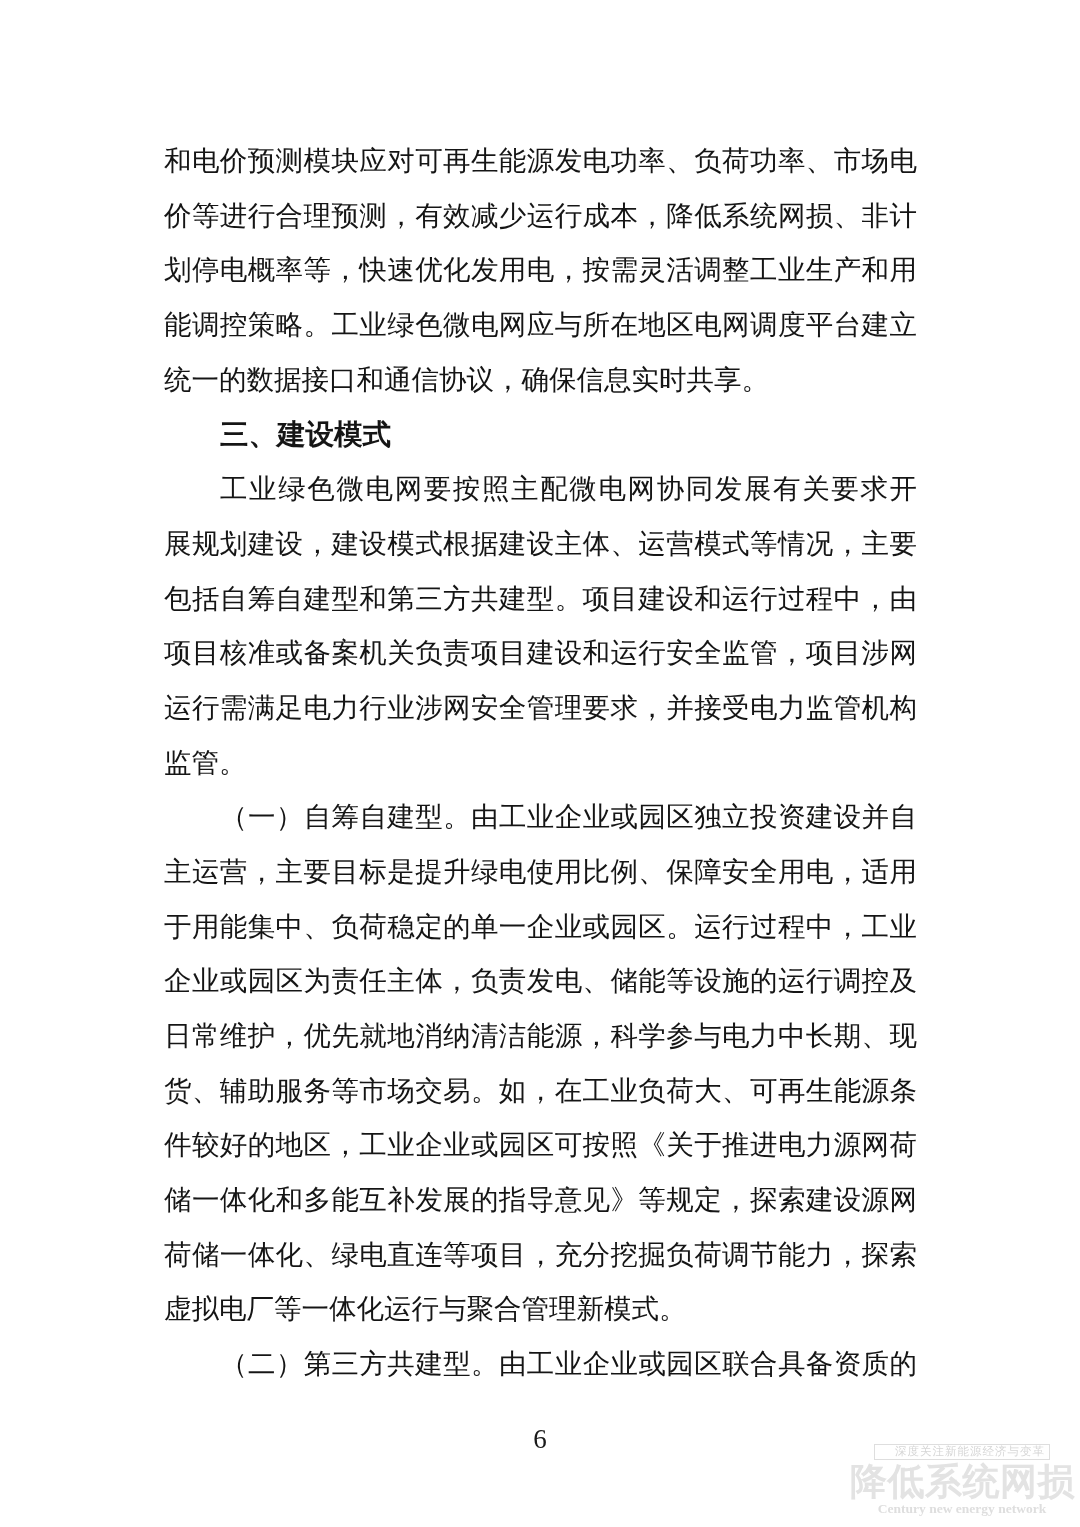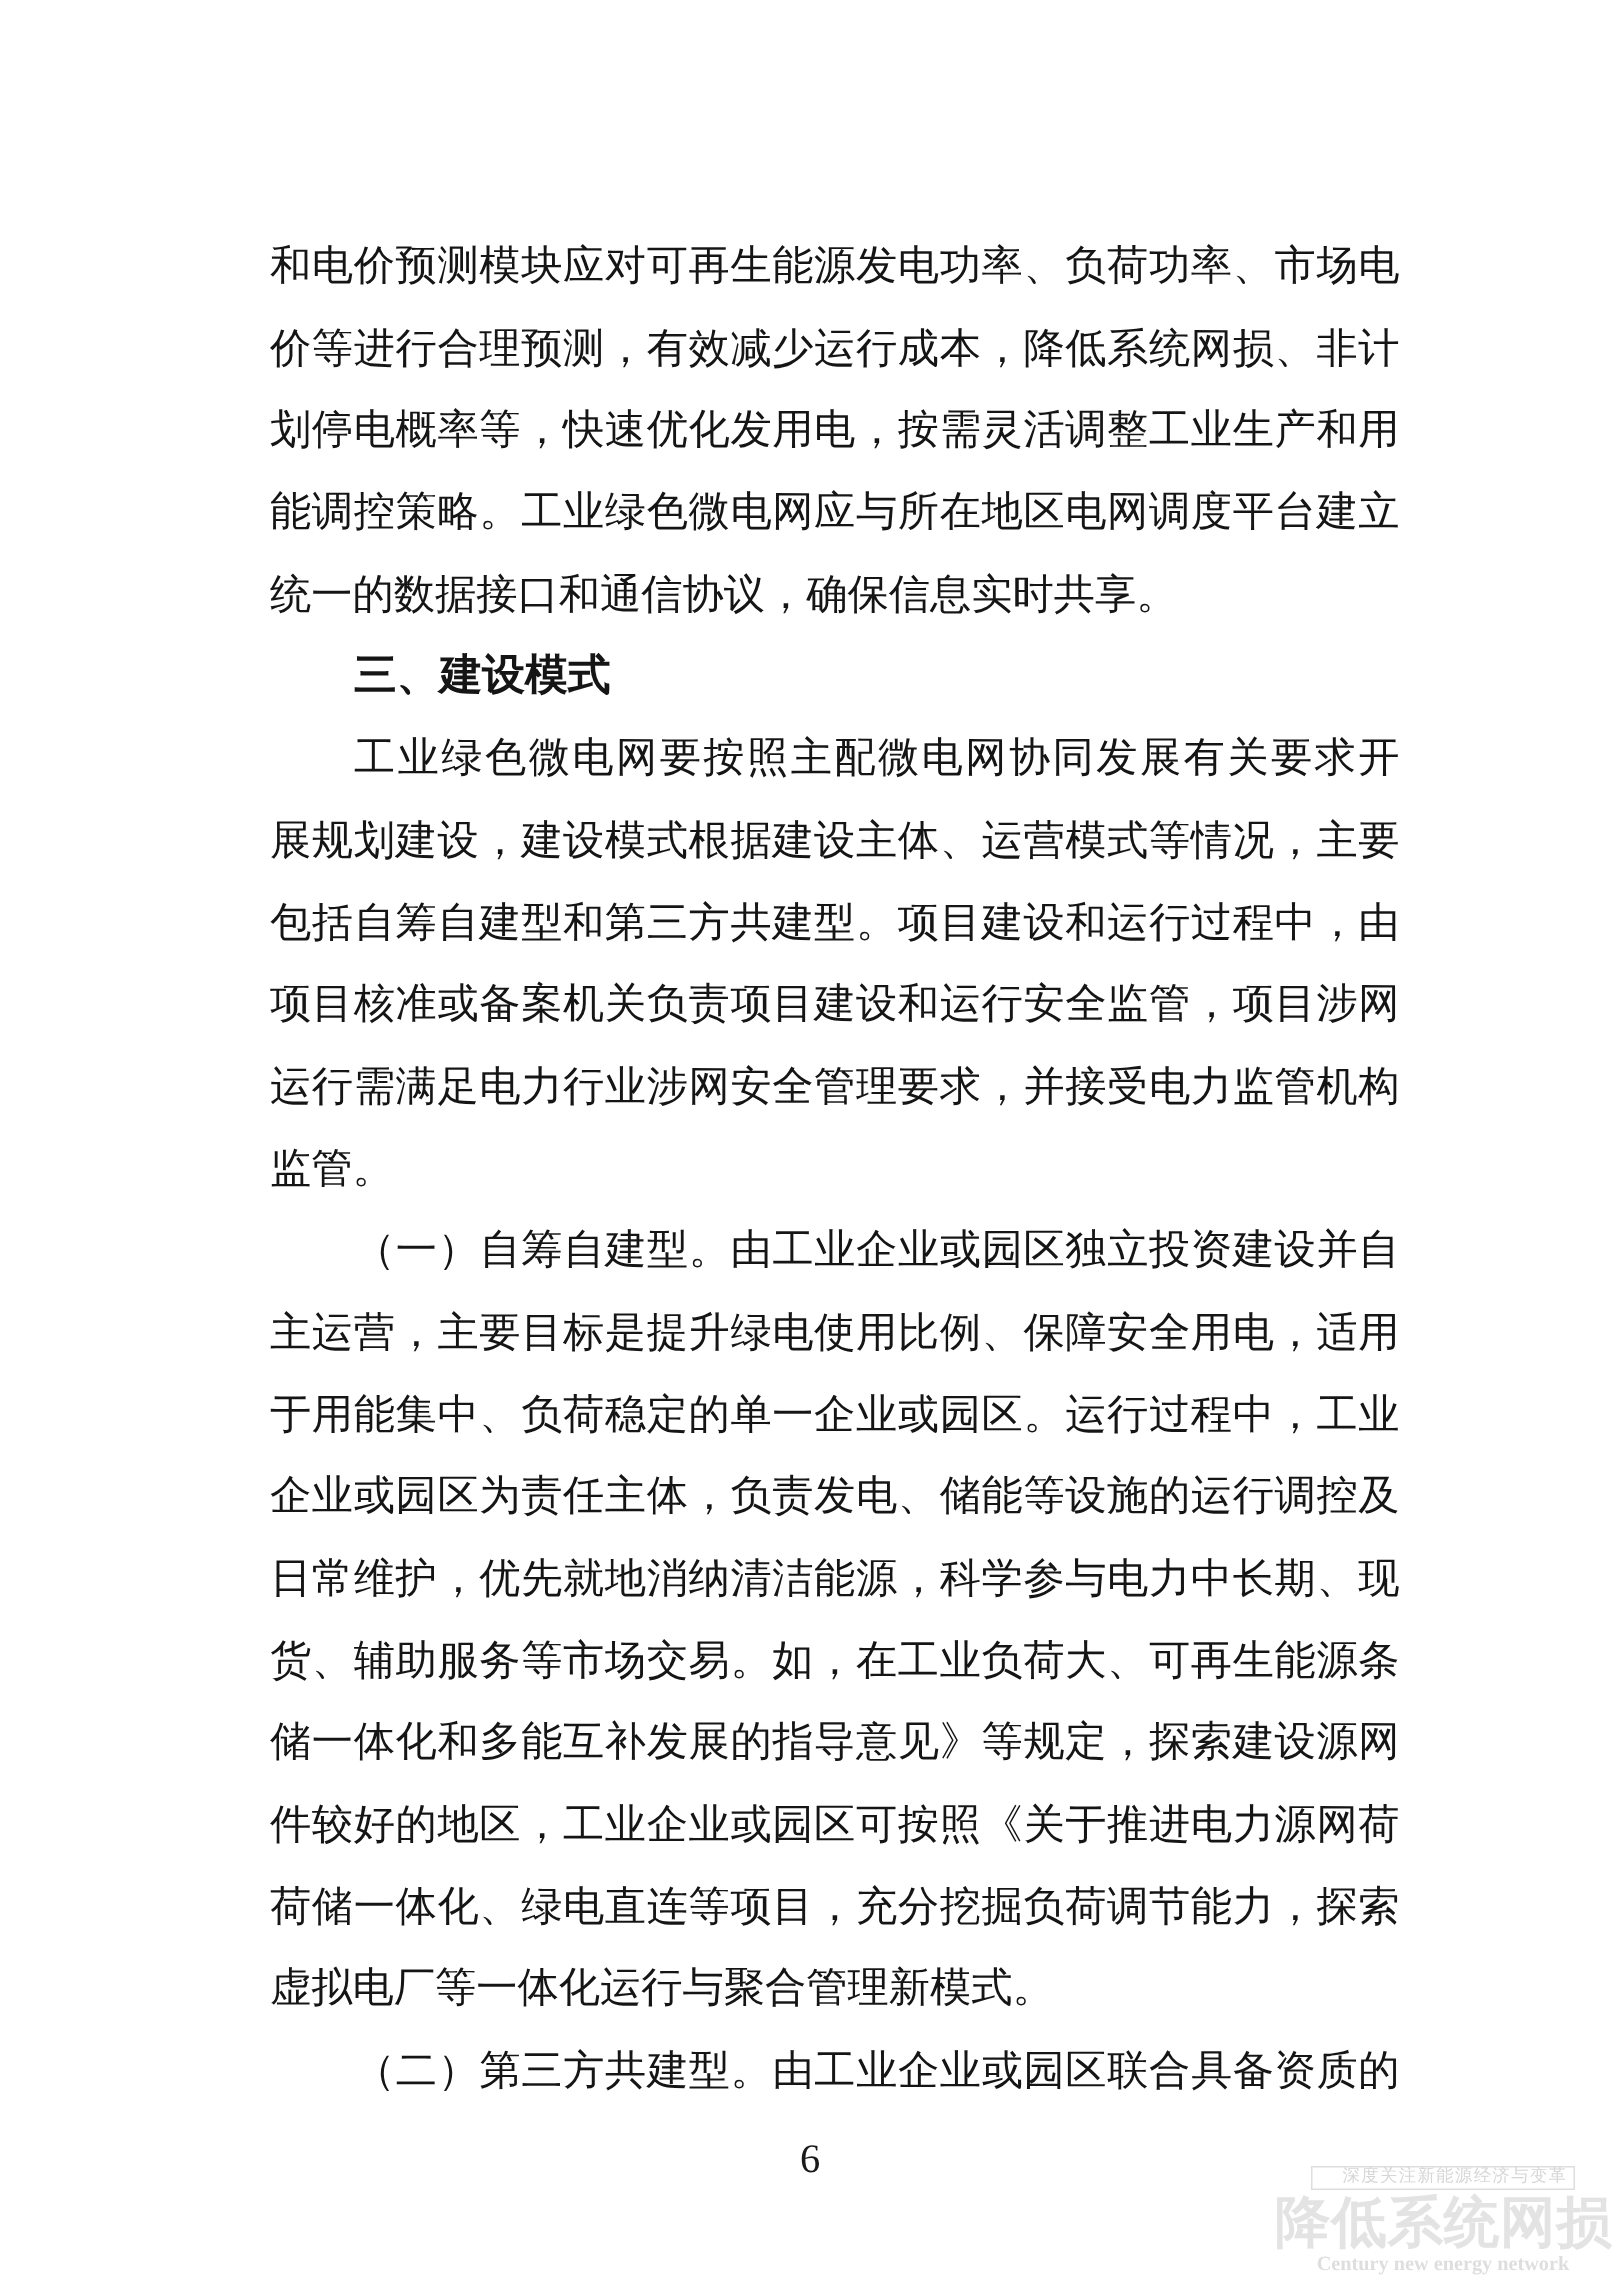--- a/index.html
+++ b/index.html
@@ -13,23 +13,22 @@
     color: #151515;
   }
   .page {
     position: absolute;
     inset: 0;
     background: #ffffff;
   }
   .text-block {
     position: absolute;
     left: 164px;
-    top: 150px;
+    top: 134px;
     width: 753px;
-    margin-left: 16px;
   }
   .line {
     font-size: 27.5px;
     line-height: 54.7px;
     height: 54.7px;
     white-space: normal;
     word-break: break-all;
   }
   .justify {
     text-align: justify;
@@ -111,22 +110,22 @@
     <div class="line justify"><span>项目核准或备案机关负责项目建设和运行安全监管，项目涉网</span></div>
     <div class="line justify"><span>运行需满足电力行业涉网安全管理要求，并接受电力监管机构</span></div>
     <div class="line left"><span>监管。</span></div>
 
     <div class="line justify indent"><span class="bold-run">（一）自筹自建型。</span><span>由工业企业或园区独立投资建设并自</span></div>
     <div class="line justify"><span>主运营，主要目标是提升绿电使用比例、保障安全用电，适用</span></div>
     <div class="line justify"><span>于用能集中、负荷稳定的单一企业或园区。运行过程中，工业</span></div>
     <div class="line justify"><span>企业或园区为责任主体，负责发电、储能等设施的运行调控及</span></div>
     <div class="line justify"><span>日常维护，优先就地消纳清洁能源，科学参与电力中长期、现</span></div>
     <div class="line justify"><span>货、辅助服务等市场交易。如，在工业负荷大、可再生能源条</span></div>
+    <div class="line justify"><span>件较好的地区，工业企业或园区可按照《关于推进电力源网荷</span></div>
     <div class="line justify"><span>储一体化和多能互补发展的指导意见》等规定，探索建设源网</span></div>
-    <div class="line justify"><span>件较好的地区，工业企业或园区可按照《关于推进电力源网荷</span></div>
     <div class="line justify"><span>荷储一体化、绿电直连等项目，充分挖掘负荷调节能力，探索</span></div>
     <div class="line left"><span>虚拟电厂等一体化运行与聚合管理新模式。</span></div>
 
     <div class="line justify indent"><span class="bold-run">（二）第三方共建型。</span><span>由工业企业或园区联合具备资质的</span></div>
   </div>
 
   <div class="page-number">6</div>
 
   <div class="watermark">
     <span class="wm-tagline">深度关注新能源经济与变革</span>

